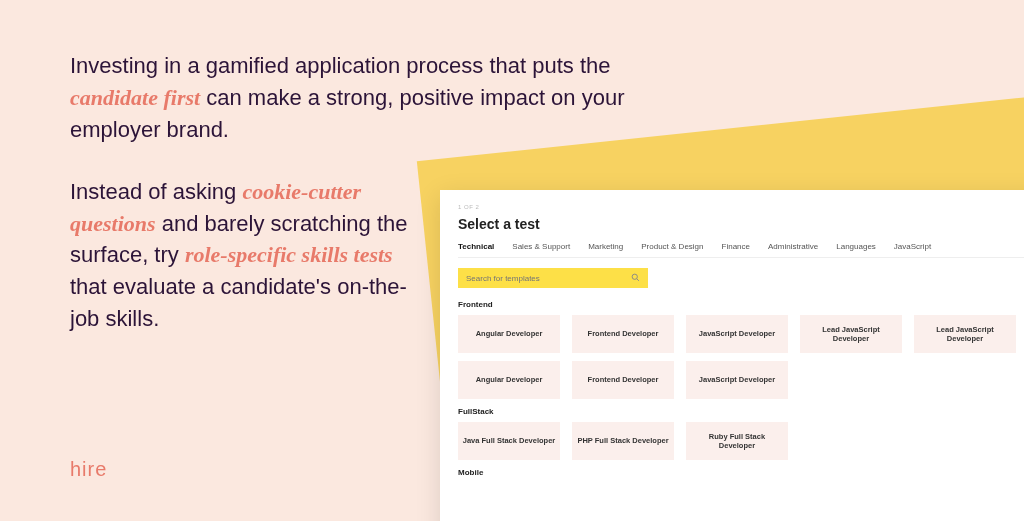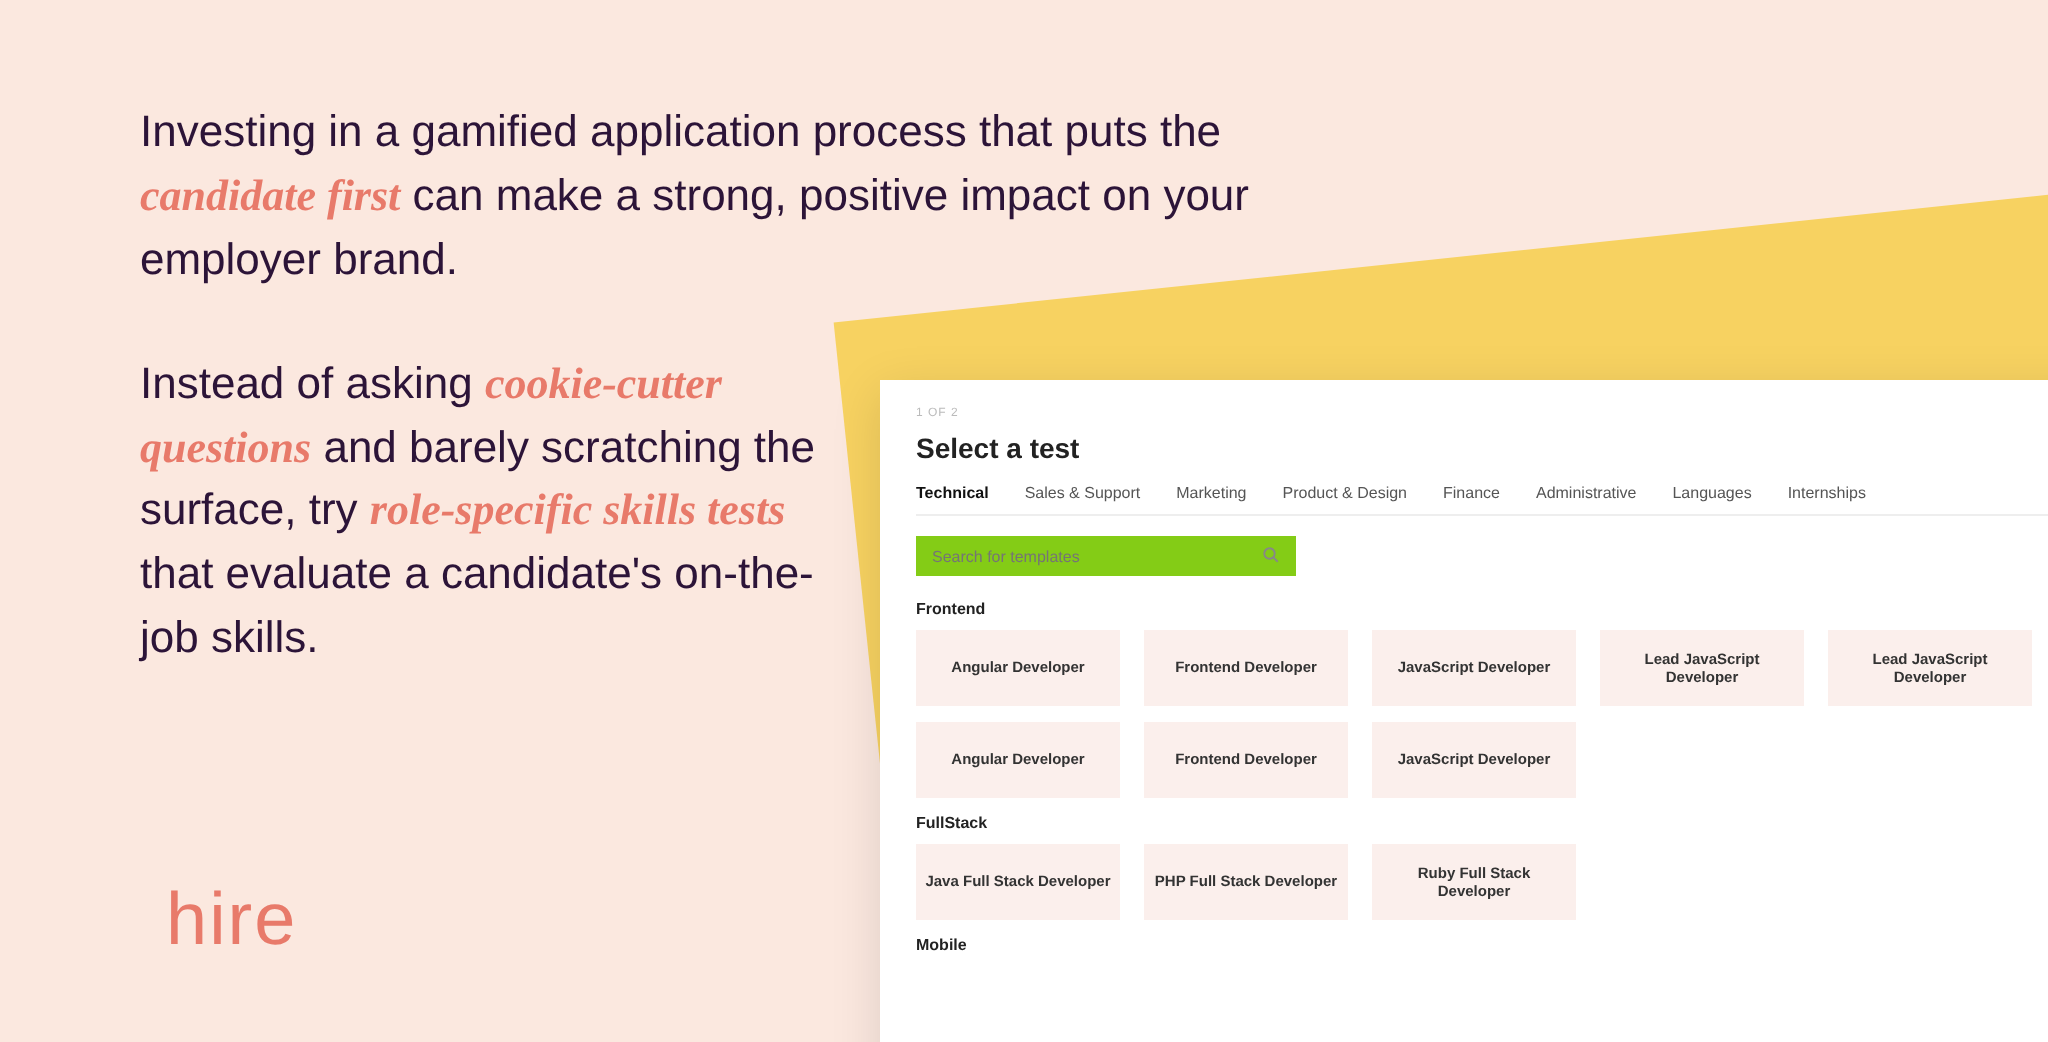--- a/index.html
+++ b/index.html
@@ -51,25 +51,24 @@
     z-index: 2;
   }
   .logo-toggl {
     font-family: Georgia, serif;
     font-weight: 900;
     font-size: 34px;
     color: #e87a6a;
     letter-spacing: -1px;
   }
   .logo-hire {
-    font-size: 37px;
+    font-size: 20px;
     font-weight: 300;
     color: #e87a6a;
     letter-spacing: 1px;
-    margin-left: 13px;
   }
   .app {
     position: absolute;
     left: 440px;
     top: 190px;
     width: 700px;
     height: 360px;
     background: #ffffff;
     box-shadow: 0 6px 24px rgba(0,0,0,0.12);
     z-index: 1;
@@ -96,21 +95,21 @@
     border-bottom: 1px solid #eee;
     padding-bottom: 6px;
     position: relative;
   }
   .tab { cursor: pointer; white-space: nowrap; }
   .tab.active { font-weight: 700; color: #111; }
   .search-wrap {
     margin: 10px 0 12px 0;
     display: flex;
     align-items: center;
-    background: #84cc16;
+    background: #fde047;
     width: 190px;
     height: 20px;
     padding: 0 8px;
   }
   .search-wrap input {
     flex: 1;
     border: none;
     background: transparent;
     font-size: 8px;
     color: #555;
@@ -172,21 +171,21 @@
     <h2>Select a test</h2>
 
     <div class="tabs">
       <span class="tab active">Technical</span>
       <span class="tab">Sales &amp; Support</span>
       <span class="tab">Marketing</span>
       <span class="tab">Product &amp; Design</span>
       <span class="tab">Finance</span>
       <span class="tab">Administrative</span>
       <span class="tab">Languages</span>
-      <span class="tab">Internships</span>
+      <span class="tab">JavaScript</span>
     </div>
 
     <div class="search-wrap">
       <input type="text" placeholder="Search for templates" style="">
       <span class="icon">
         <svg width="9" height="9" viewBox="0 0 24 24" fill="none" stroke="#888" stroke-width="2.5">
             <circle cx="10" cy="10" r="7"></circle>
             <line x1="21" y1="21" x2="15" y2="15"></line>
           </svg>
       </span>

